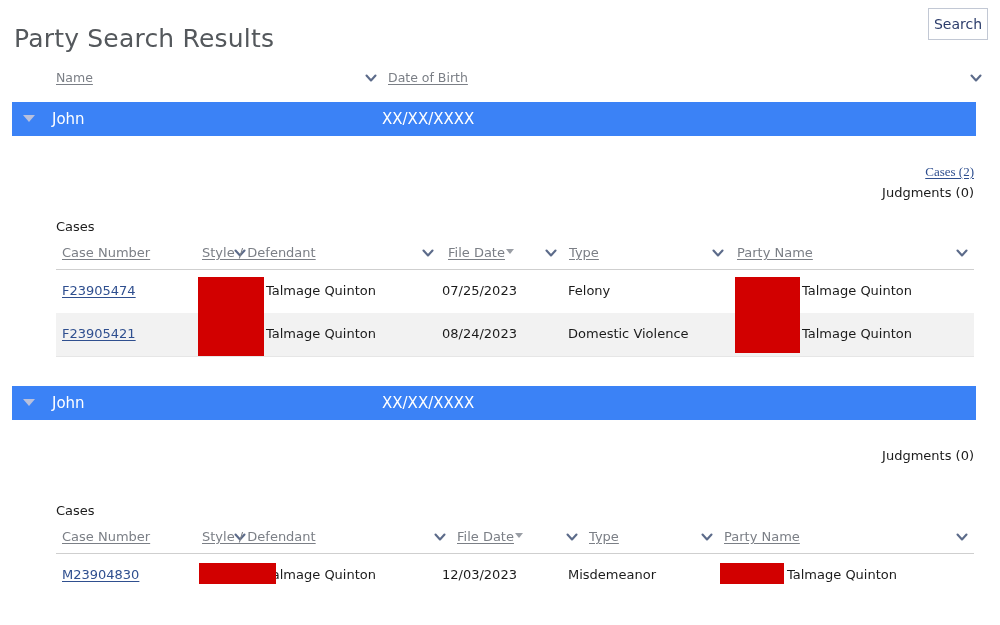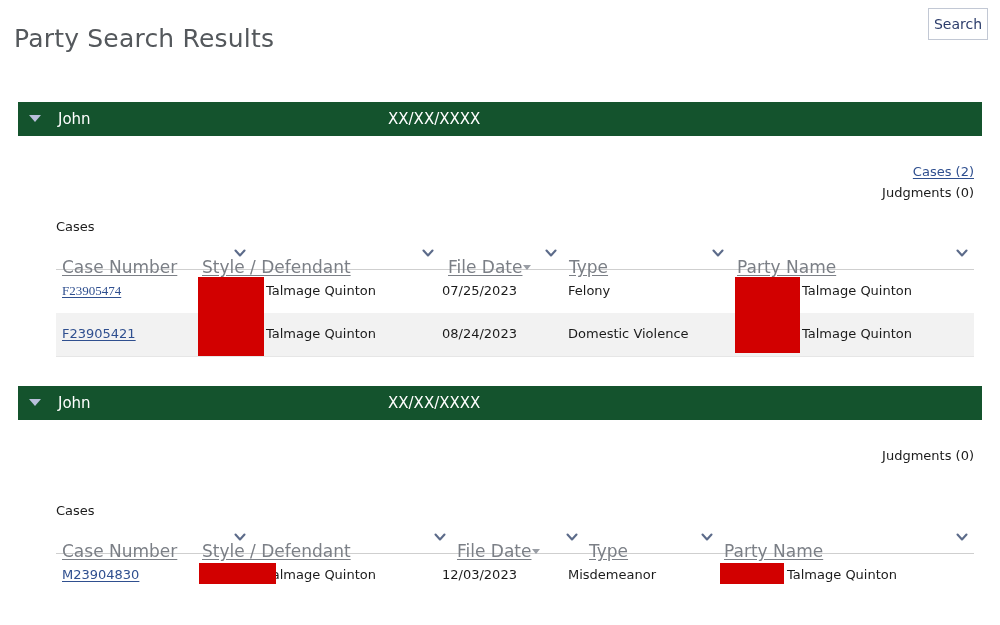--- a/index.html
+++ b/index.html
@@ -46,23 +46,23 @@
   .chev {
     position: absolute; top: 1px;
     width: 14px; height: 14px;
     cursor: pointer;
     color: #5c6b8a;
   }
   .chev svg { display: block; }
 
   
   .party-bar {
-    position: absolute; left: 18px;
+    position: absolute; left: 12px;
     width: 964px; height: 34px;
-    background: #14532d;
+    background: #3b82f6;
     color: #ffffff;
     cursor: pointer;
   }
   .party-bar .tri {
     position: absolute; left: 11px; top: 13px;
     width: 0; height: 0;
     border-left: 6px solid transparent;
     border-right: 6px solid transparent;
     border-top: 7px solid #b9c0dc;
   }
@@ -71,35 +71,35 @@
     font-size: 15px; color: #ffffff;
   }
   .party-bar .pdob {
     position: absolute; left: 370px; top: 8px;
     font-size: 15px; color: #ffffff;
   }
 
   
   .counts { position: absolute; text-align: right; width: 230px; }
   .counts .line { font-size: 13px; line-height: 21px; color: #1b1b1b; white-space: nowrap; }
-  .counts .cases-link { color: #2f4f8f; text-decoration: underline; text-underline-offset: 2px; cursor: pointer; }
+  .counts .cases-link { color: #2f4f8f; text-decoration: underline; text-underline-offset: 2px; cursor: pointer; font-family: Liberation Serif, serif; }
 
   
   .cases-label {
     position: absolute; left: 56px;
     font-size: 13px; color: #1b1b1b;
   }
   .tbl { position: absolute; left: 56px; width: 918px; }
   .tbl-head {
     position: relative; height: 25px;
     border-bottom: 1px solid #cfcfcf;
   }
   .th {
-    position: absolute; top: 12px;
-    font-size: 17px; color: #7b7f86;
+    position: absolute; top: 0;
+    font-size: 13px; color: #7b7f86;
     text-decoration: underline; text-underline-offset: 2px;
     white-space: nowrap; cursor: pointer;
   }
   .sort-caret {
     display: inline-block;
     width: 0; height: 0; margin-left: 1px;
     vertical-align: 3px;
     border-left: 4px solid transparent;
     border-right: 4px solid transparent;
     border-top: 5px solid #9a9ea5;
@@ -127,20 +127,34 @@
 <body>
 
 <div class="page">
 
   <div class="page-title">Party Search Results</div>
 
   <div class="print-button">
     <span>Search</span>
   </div>
 
+  <div class="outer-head">
+    <span class="colhead-link" style="left:38px;">Name</span>
+    <span class="chev" style="left:346px;">
+      <svg width="14" height="14" viewBox="0 0 14 14">
+          <path d="M2.5 4.5 L7 9.5 L11.5 4.5" fill="none" stroke="#5c6b8a" stroke-width="2.1" stroke-linecap="round" stroke-linejoin="round"></path>
+        </svg>
+    </span>
+    <span class="colhead-link" style="left:370px;">Date of Birth</span>
+    <span class="chev" style="left:951px;">
+      <svg width="14" height="14" viewBox="0 0 14 14">
+          <path d="M2.5 4.5 L7 9.5 L11.5 4.5" fill="none" stroke="#5c6b8a" stroke-width="2.1" stroke-linecap="round" stroke-linejoin="round"></path>
+        </svg>
+    </span>
+  </div>
 
   <div class="party-bar" style="top:102px;">
     <span class="tri"></span>
     <span class="pname">John</span>
     <span class="pdob">XX/XX/XXXX</span>
   </div>
 
   <div class="counts" style="left:744px; top:161px;">
     <div class="line">
       <span class="cases-link">Cases (2)</span>
@@ -182,21 +196,21 @@
 
       <span class="th" style="left:681px;">Party Name</span>
       <span class="chev" style="left:899px;">
         <svg width="14" height="14" viewBox="0 0 14 14">
             <path d="M2.5 4.5 L7 9.5 L11.5 4.5" fill="none" stroke="#5c6b8a" stroke-width="2.1" stroke-linecap="round" stroke-linejoin="round"></path>
           </svg>
       </span>
     </div>
 
     <div class="row">
-      <span class="cell link" style="left:6px;font-family:Liberation Serif, serif;">F23905474</span>
+      <span class="cell link" style="left:6px;">F23905474</span>
       <span class="cell" style="left:210px;">Talmage Quinton</span>
       <span class="cell" style="left:386px;">07/25/2023</span>
       <span class="cell" style="left:512px;">Felony</span>
       <span class="cell" style="left:746px;">Talmage Quinton</span>
     </div>
 
     <div class="row alt">
       <span class="cell link" style="left:6px;">F23905421</span>
       <span class="cell" style="left:210px;">Talmage Quinton</span>
       <span class="cell" style="left:386px;">08/24/2023</span>

